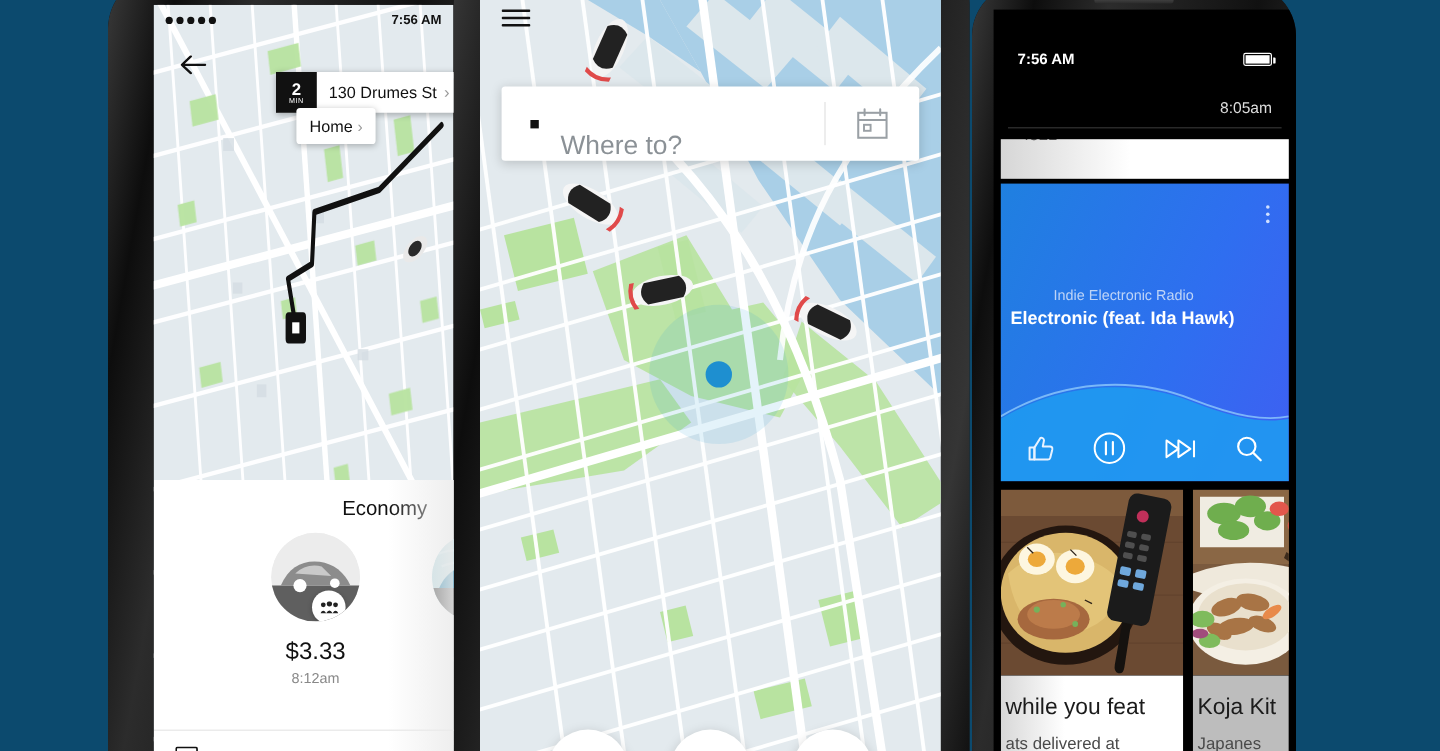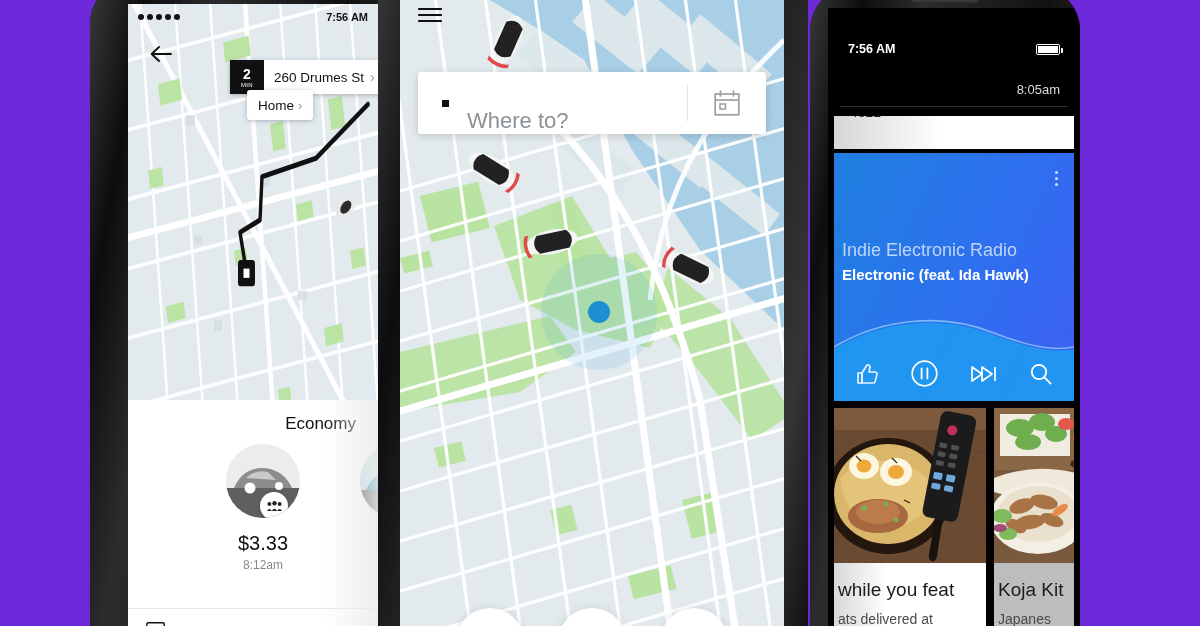--- a/index.html
+++ b/index.html
@@ -1,19 +1,19 @@
 <!DOCTYPE html>
 <html><head>
 <meta charset="utf-8">
 <style>
   * { margin:0; padding:0; box-sizing:border-box; }
   html,body { width:1200px; height:626px; overflow:hidden; background:#000; }
   body { font-family:"Liberation Sans", sans-serif; }
 
-  .stage { position:relative; width:1200px; height:626px; background:#6d28d9; }
+  .stage { position:relative; width:1200px; height:626px; background:#0c4a6e; }
 
   
   .phone { position:absolute; background:#1a1a1a; overflow:hidden; }
   .phone .bezel-hi { position:absolute; inset:0; border-radius:inherit;
      background:linear-gradient(100deg,#3a3a3a 0%,#0d0d0d 14%,#2c2c2c 30%,#111 62%,#353535 88%,#0a0a0a 100%); }
   .screen { position:absolute; overflow:hidden; background:#000; }
 
   
   #phone-left { left:90px; top:-22px; width:300px; height:700px; border-radius:46px; }
   #phone-left .screen { left:38px; top:26px; width:250px; height:648px; }
@@ -103,21 +103,21 @@
       background:linear-gradient(to right,#d6d6d6,#fff 45%); overflow:hidden;
       display:flex; align-items:flex-start; padding-left:16px; }
   .r-clip span { font-size:14px; color:#222; margin-top:-12px; }
 
   .player { position:absolute; left:6px; right:6px; top:145px; height:248px; z-index:6;
       background:linear-gradient(115deg,#1f80e0 0%,#2f6ef0 60%,#3f5ff2 100%); overflow:hidden; }
   .player .wave { position:absolute; left:0; right:0; bottom:0; height:110px; }
   .kebab { position:absolute; right:16px; top:18px; display:flex; flex-direction:column; gap:3px; cursor:pointer; }
   .kebab i { width:3px; height:3px; border-radius:50%; background:#cfe0ff; display:block; }
   .p-meta { position:absolute; left:8px; top:84px; right:10px; }
-  .p-station { font-size:18px; color:#bed4f7; line-height:1.52; }
+  .p-station { font-size:12px; color:#bed4f7; line-height:1.52;margin-left:36px; }
   .p-title { font-size:15px; color:#fff; font-weight:bold; line-height:1.52; }
   .p-artist { font-size:14.5px; color:#bed4f7; line-height:1.52; }
   .p-ctrls { position:absolute; left:0; right:0; bottom:14px; display:flex;
       align-items:center; justify-content:space-around; padding:0 6px; }
   .p-ctrls > div { cursor:pointer; display:flex; align-items:center; justify-content:center; }
 
   .food { position:absolute; left:6px; right:6px; top:400px; bottom:0; z-index:6; display:flex; gap:8px; }
   .fcard { position:relative; overflow:hidden; background:#111; }
   .fcard:nth-child(1) { width:152px; flex:none; }
   .fcard:nth-child(2) { flex:1; }
@@ -209,21 +209,21 @@
         <svg width="22" height="16" viewBox="0 0 22 16">
           <path d="M9 1 L1.6 8 L9 15 M1.6 8 H21" stroke="#111" stroke-width="1.9" fill="none" stroke-linecap="round" stroke-linejoin="round"></path>
         </svg>
       </div>
 
       <div class="dest-pill">
         <div class="dest-min">
           <b>2</b>
           <s>MIN</s>
         </div>
-        <div class="dest-addr">260 Drumes St</div>
+        <div class="dest-addr">130 Drumes St</div>
         <div class="chev">›</div>
       </div>
 
       <div class="home-pill">
         <span>Home</span>
         <span class="chev">›</span>
       </div>
 
       <div class="l-card">
         <div class="l-tier">Economy</div>

